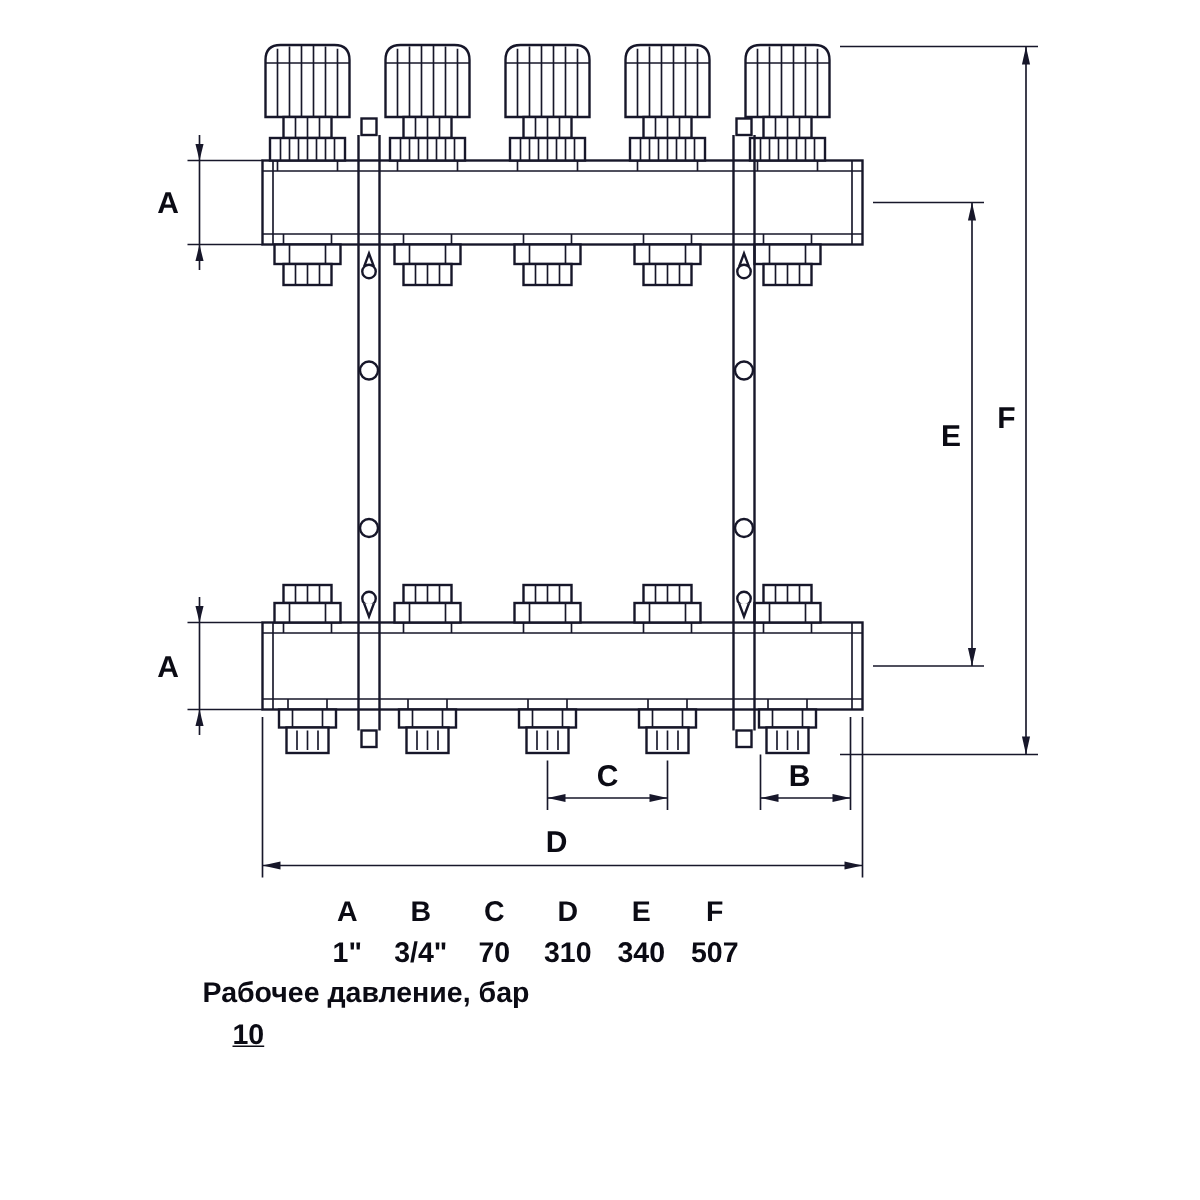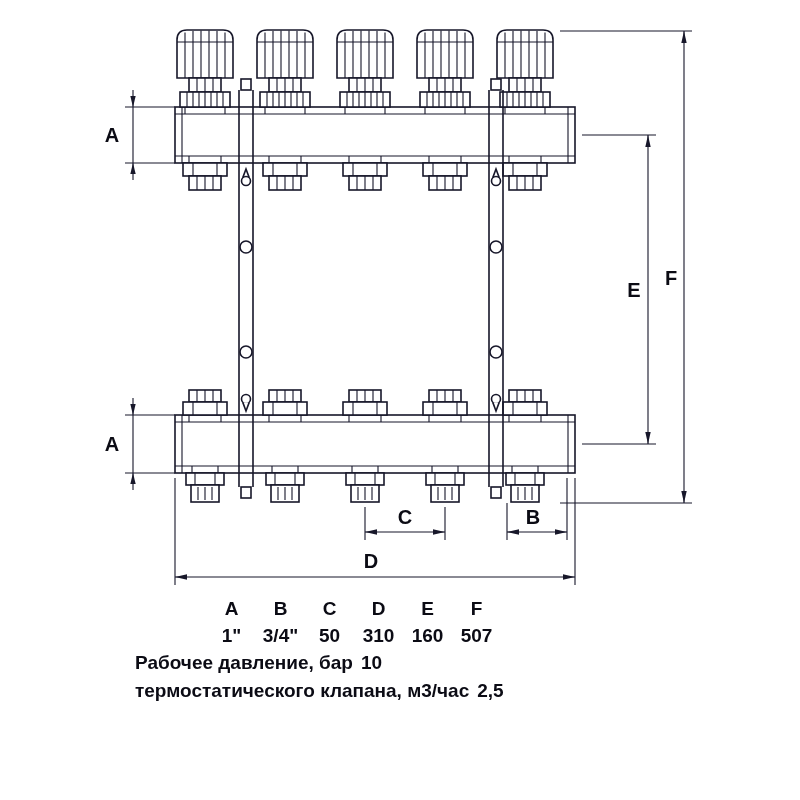--- a/index.html
+++ b/index.html
@@ -11,22 +11,22 @@
   .spec-table{
     position:absolute;left:207px;top:595px;
     font-weight:bold;font-size:19px;color:#0b0b14;
   }
   .trow{display:flex;}
   .tcell{width:49px;text-align:center;line-height:27px;white-space:nowrap;}
   .specs{
     position:absolute;left:135px;top:649px;
     font-weight:bold;font-size:19px;line-height:28px;color:#0b0b14;
   }
-  .spec-line{display:flex;white-space:nowrap;}
-  .spec-val{margin-left:8px;}
+  .spec-line{display:flex;white-space:nowrap;flex-direction:column;}
+  .spec-val{margin-left:20px;text-decoration:underline;}
   .dim-text{
     font-family:"Liberation Sans",sans-serif;
     font-weight:bold;font-size:20px;fill:#0b0b14;
   }
 </style>
 </head>
 <body>
 
 <div class="page">
 
@@ -187,31 +187,27 @@
       <span class="tcell">А</span>
       <span class="tcell">В</span>
       <span class="tcell">С</span>
       <span class="tcell">D</span>
       <span class="tcell">Е</span>
       <span class="tcell">F</span>
     </div>
     <div class="trow">
       <span class="tcell">1"</span>
       <span class="tcell">3/4"</span>
-      <span class="tcell">50</span>
+      <span class="tcell">70</span>
       <span class="tcell">310</span>
-      <span class="tcell">160</span>
+      <span class="tcell">340</span>
       <span class="tcell">507</span>
     </div>
   </div>
 
   <div class="specs">
     <div class="spec-line">
       <span>Рабочее давление, бар</span>
       <span class="spec-val">10</span>
     </div>
-    <div class="spec-line">
-      <span>термостатического клапана, м3/час</span>
-      <span class="spec-val">2,5</span>
-    </div>
   </div>
 
 </div>
 
 </body></html>

